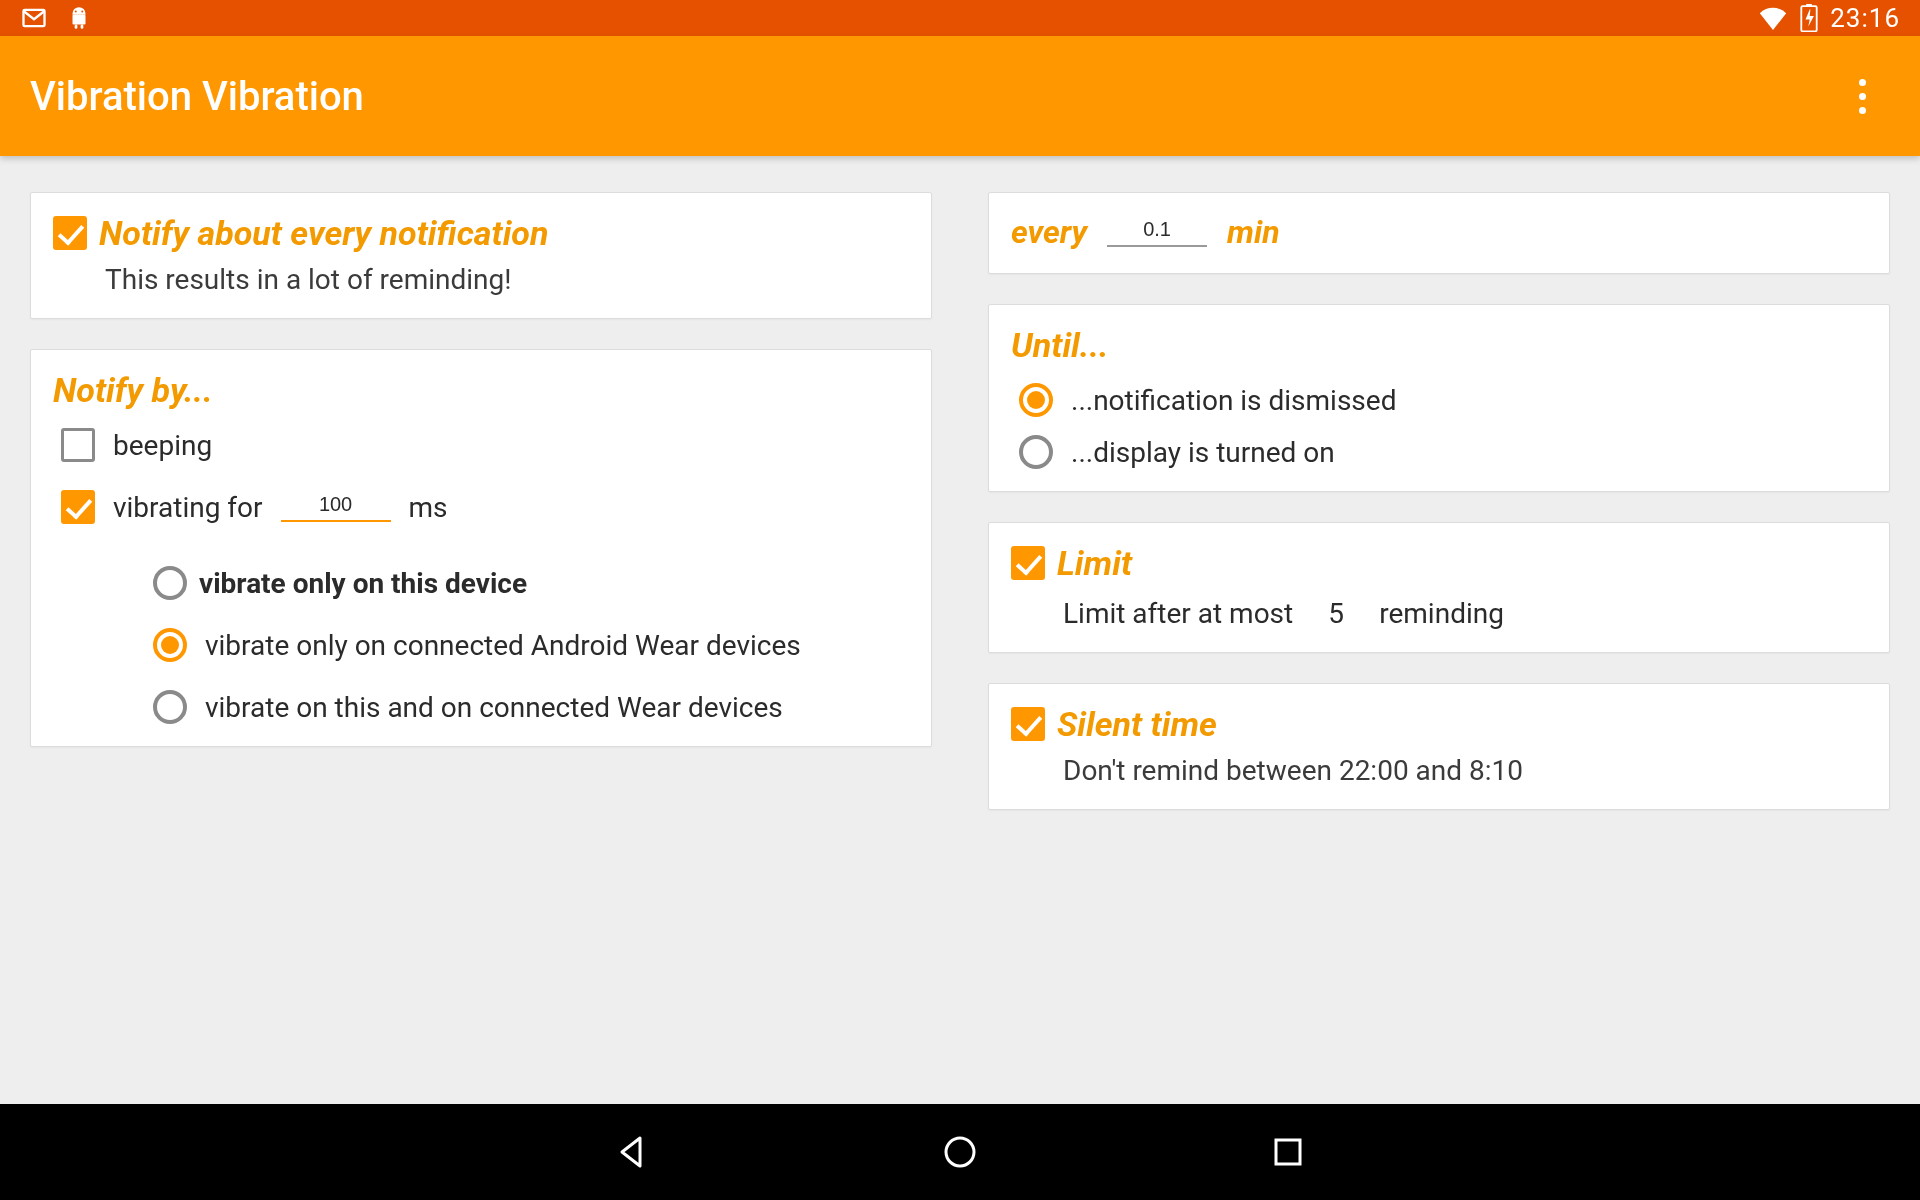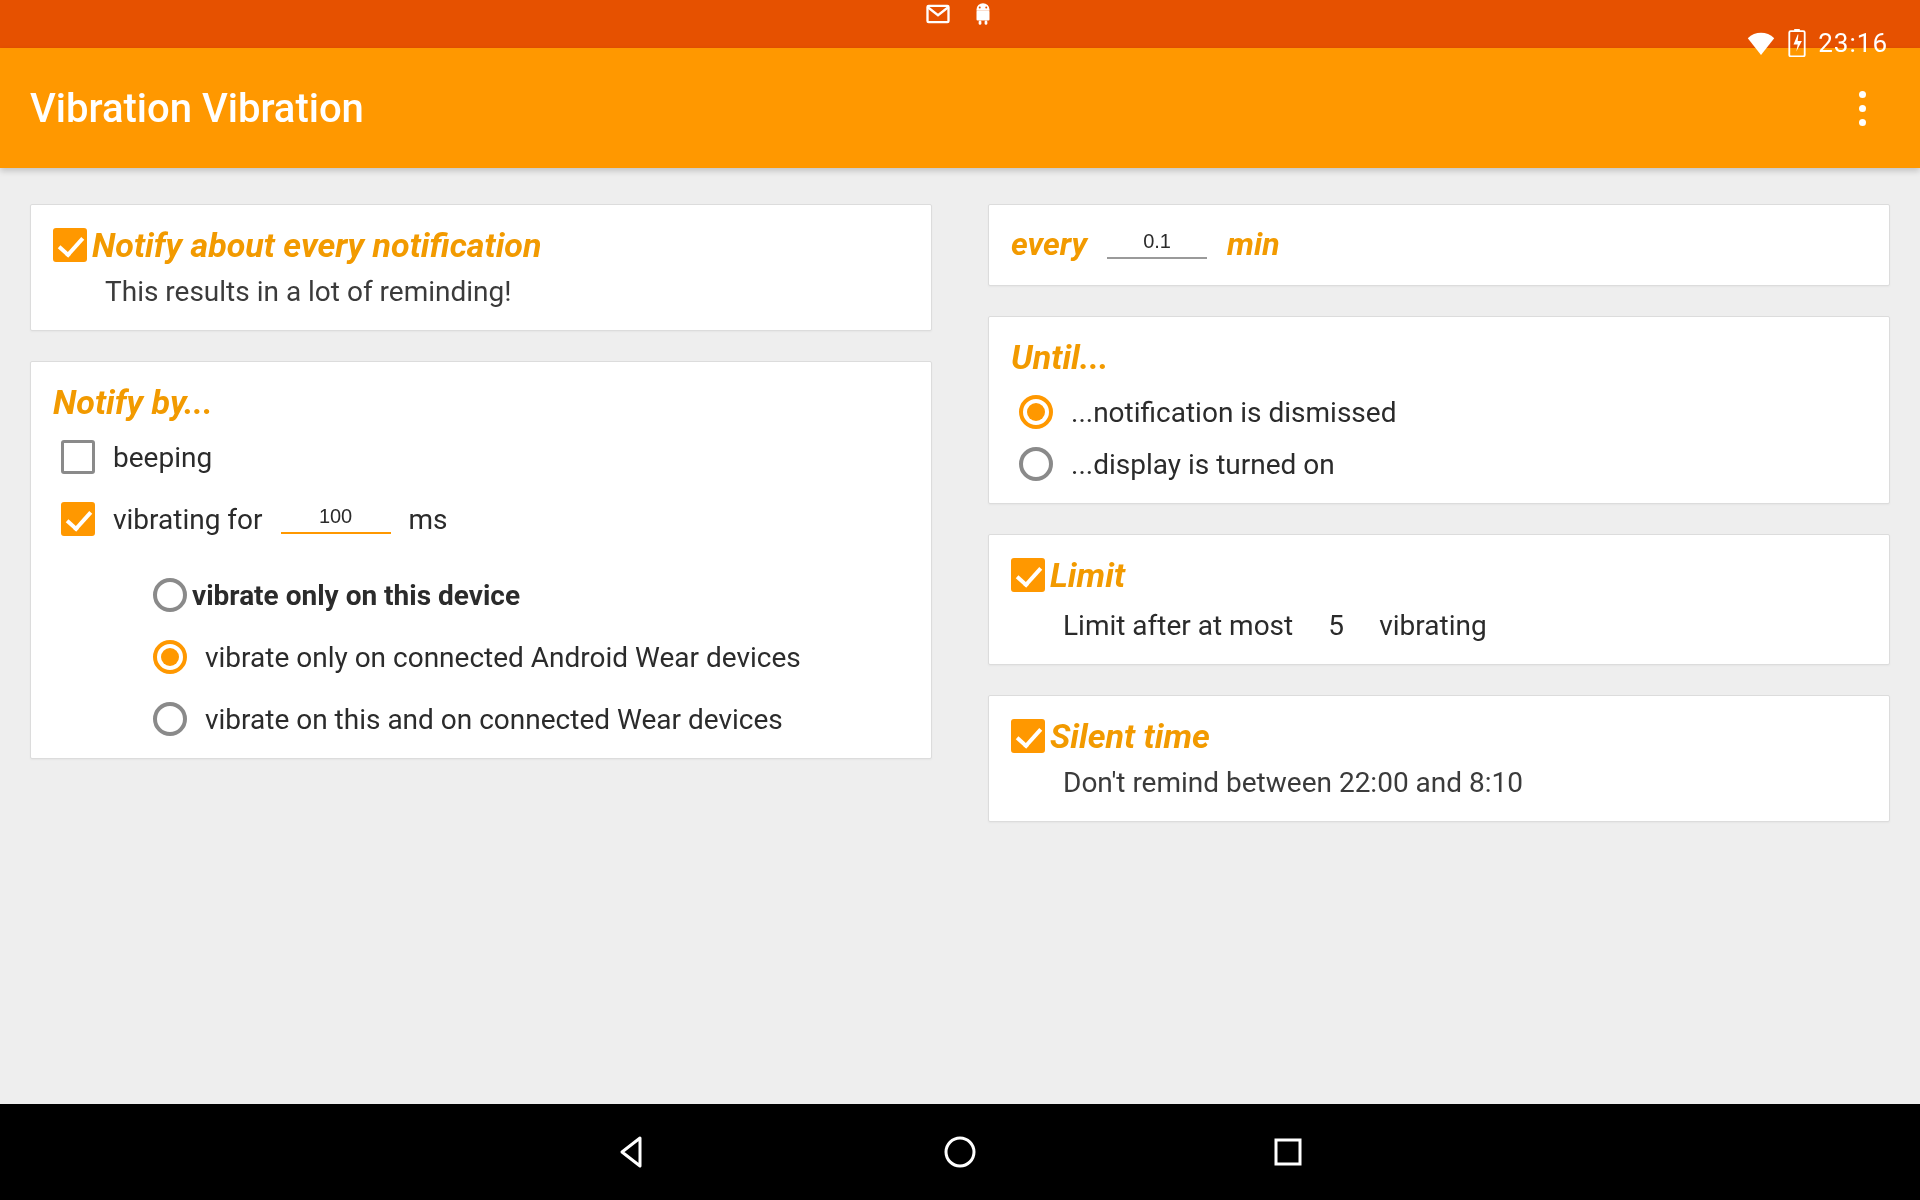--- a/index.html
+++ b/index.html
@@ -1,29 +1,29 @@
 <!DOCTYPE html>
 <html><head>
 <meta charset="utf-8">
 <style>
 * { box-sizing: border-box; margin: 0; padding: 0; }
 html, body { width: 1920px; height: 1200px; font-family: Roboto, "Helvetica Neue", Arial, sans-serif; background: #eeeeee; overflow: hidden; }
-.status-bar { height: 48px; background: #e65100; display: flex; align-items: center; padding: 0 32px; color: #fff; font-size: 26px; flex-direction: column; }
+.status-bar { height: 36px; background: #e65100; display: flex; align-items: center; padding: 0 20px; color: #fff; font-size: 26px; }
 .status-left { display: flex; align-items: center; gap: 18px; }
 .status-right { margin-left: auto; display: flex; align-items: center; gap: 12px; }
 .status-time { font-weight: 400; letter-spacing: 1px; }
 .app-bar { height: 120px; background: #ff9800; display: flex; align-items: center; padding: 0 30px; box-shadow: 0 3px 6px rgba(0,0,0,.18); }
 .app-title { color: #fff; font-size: 40px; font-weight: 500; }
 .app-bar-spacer { flex: 1; }
 .more-btn { width: 56px; height: 56px; display: flex; flex-direction: column; align-items: center; justify-content: center; gap: 7px; cursor: pointer; }
 .more-btn .dot { width: 7px; height: 7px; background: #fff; border-radius: 50%; }
 .content { padding: 36px 30px; display: flex; gap: 56px; }
 .col { flex: 1; display: flex; flex-direction: column; gap: 30px; }
 .card { background: #fff; border: 1px solid #dcdcdc; border-radius: 2px; padding: 20px 22px 22px 22px; box-shadow: 0 1px 2px rgba(0,0,0,.04); }
-.row { display: flex; align-items: center; gap: 5px; }
+.row { display: flex; align-items: center; gap: 12px; }
 .indent { padding-left: 52px; }
 .indent2 { padding-left: 100px; }
 .heading { color: #f29a00; font-style: italic; font-weight: 700; font-size: 34px; }
 .subtext { color: #3b3b3b; font-size: 28px; margin-top: 10px; }
 .opt-text { color: #2b2b2b; font-size: 28px; }
 .small-gap > * + * { margin-top: 14px; }
 .checkbox { width: 34px; height: 34px; border: 3px solid #8a8a8a; border-radius: 3px; background: #fff; flex-shrink: 0; cursor: pointer; position: relative; }
 .checkbox.checked { background: #ff9800; border-color: #ff9800; }
 .checkbox.checked::after { content: ""; position: absolute; left: 8px; top: 1px; width: 10px; height: 20px; border: solid #fff; border-width: 0 4px 4px 0; transform: rotate(42deg); }
 .radio { width: 34px; height: 34px; border: 4px solid #8a8a8a; border-radius: 50%; background: #fff; flex-shrink: 0; cursor: pointer; position: relative; }
@@ -149,21 +149,21 @@
     </div>
 
     <div class="card">
       <div class="row">
         <div class="checkbox checked"></div>
         <div class="heading">Limit</div>
       </div>
       <div class="row indent" style="padding-top:14px; gap:26px;">
         <div class="opt-text">Limit after at most</div>
         <div class="opt-text" style="min-width:34px; text-align:center">5</div>
-        <div class="opt-text">vibrating</div>
+        <div class="opt-text">reminding</div>
       </div>
     </div>
 
     <div class="card">
       <div class="row">
         <div class="checkbox checked"></div>
         <div class="heading">Silent time</div>
       </div>
       <div class="subtext indent">Don't remind between 22:00 and 8:10</div>
     </div>

